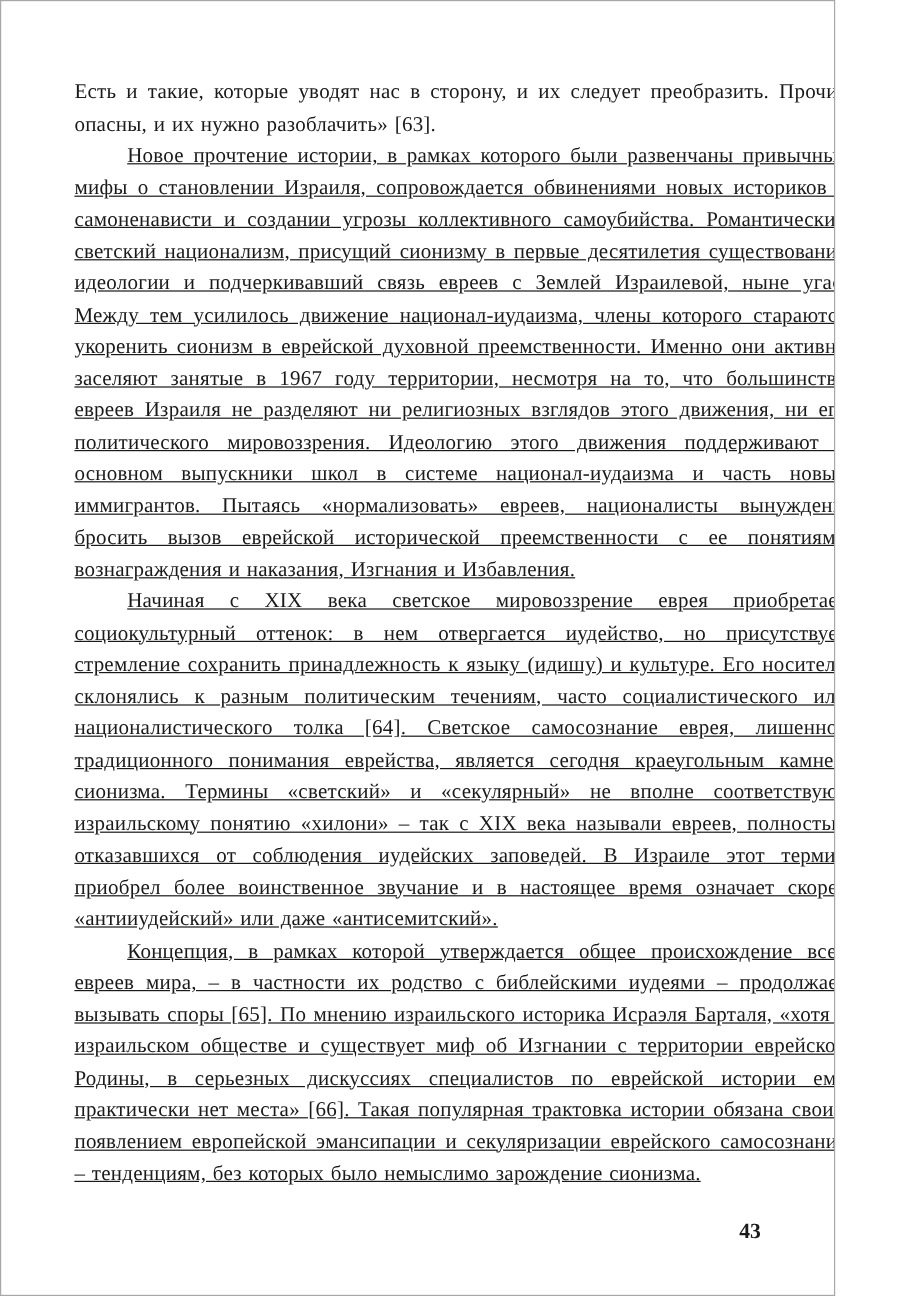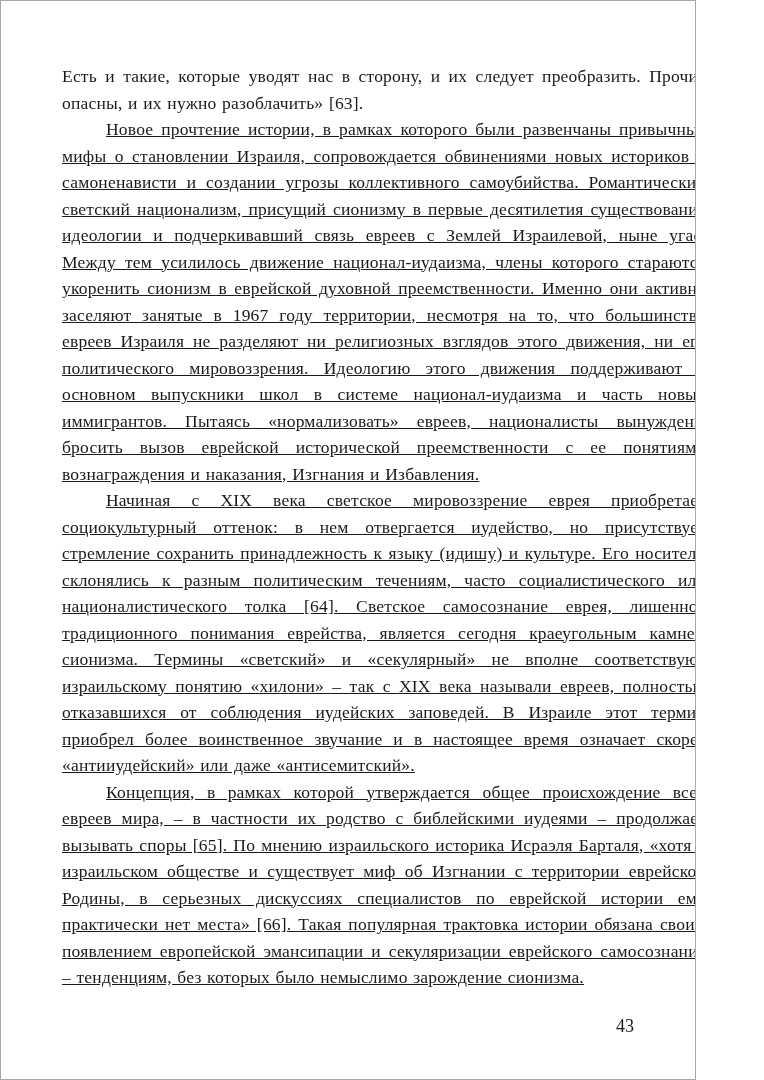--- a/index.html
+++ b/index.html
@@ -42,21 +42,21 @@
   .text-block p.indent {
     text-indent: 44px;
     text-decoration: underline;
   }
 
   .page-number {
     position: absolute;
     right: 61px;
     bottom: 42px;
     font-size: 18px;
-    font-weight: normal;
+    font-weight: bold;
     color: #1a1a1a;
   }
 </style>
 </head>
 <body>
 
 <div class="book-page">
 
   <div class="text-block">
     <p>Есть и такие, которые уводят нас в сторону, и их следует преобразить. Прочие опасны, и их нужно разоблачить» [63].</p>

